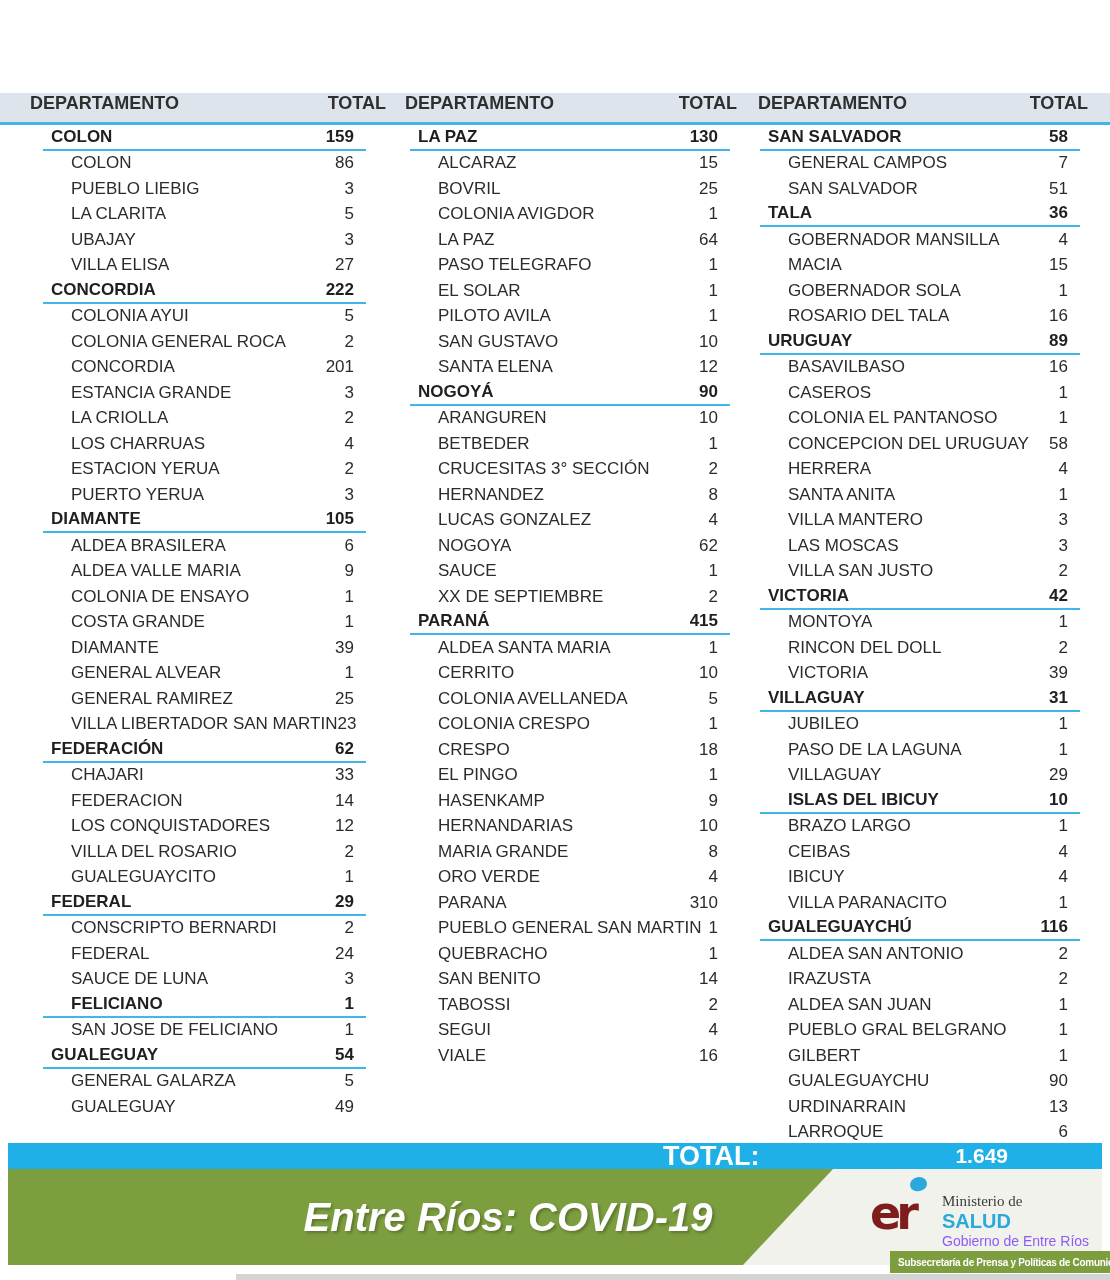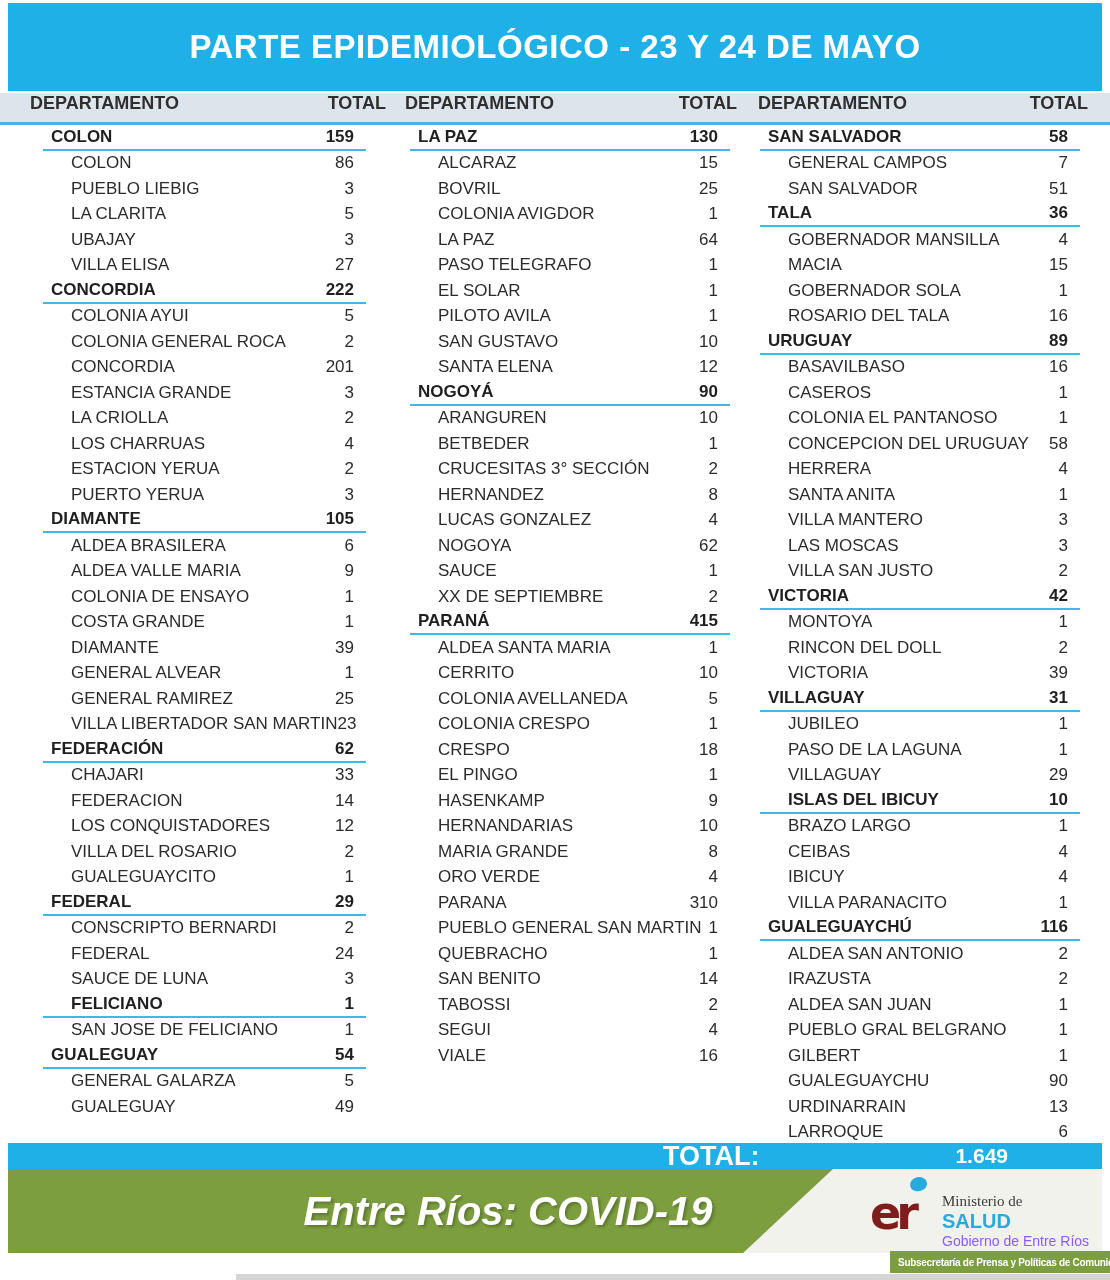--- a/index.html
+++ b/index.html
@@ -34,21 +34,21 @@
   .row.dept.indent .nm{padding-left:28px;}
 
   
   .totalbar{position:absolute;left:8px;right:8px;top:1143px;height:26px;background:#1fb0e8;}
   .totalbar .lbl{position:absolute;left:655px;top:0;line-height:26px;color:#fff;
                  font-weight:bold;font-size:27px;}
   .totalbar .num{position:absolute;right:94px;top:0;line-height:26px;color:#fff;
                  font-weight:bold;font-size:21px;}
 
   
-  .footer{position:absolute;left:8px;right:8px;top:1169px;height:84px;background:#f1f2eb;}
+  .footer{position:absolute;left:8px;right:8px;top:1169px;height:96px;background:#f1f2eb;}
   .greenband{position:absolute;inset:0;background:#7c9e3f;
              clip-path:polygon(0 0,825px 0,735px 100%,0 100%);}
   .bandtext{position:absolute;left:120px;top:0;width:760px;height:100%;
             display:flex;align-items:center;justify-content:center;
             color:#ffffff;font-size:40px;font-weight:bold;font-style:italic;
             text-shadow:2px 2px 3px rgba(0,0,0,.25);}
   .erlogo{position:absolute;left:838px;top:2px;width:90px;height:84px;}
   .erlogo .glyph{font-family:"DejaVu Sans",sans-serif;font-weight:bold;font-size:46px;
                  color:#7f1d1d;letter-spacing:-5px;line-height:84px;margin-left:24px;}
   .erlogo .dot{position:absolute;left:64px;top:6px;width:17px;height:14px;background:#2aa9dc;
@@ -60,23 +60,20 @@
   .fbadge{position:absolute;left:836px;top:82px;width:256px;height:22px;background:#7c9e3f;
           color:#ffffff;font-size:10px;font-weight:bold;letter-spacing:-0.3px;
           display:flex;align-items:center;justify-content:center;white-space:nowrap;margin-left:46px;}
   .bottomstrip{position:absolute;left:236px;right:0;top:1274px;height:6px;background:#d4d4d4;}
 </style>
 </head>
 <body>
 
 <div class="page">
 
-  <header class="banner">
-    <h1>PARTE EPIDEMIOLÓGICO - 23 Y 24 DE MAYO</h1>
-  </header>
 
   <div class="colheads">
     <div class="colhead c0">
       <span>DEPARTAMENTO</span>
       <span>TOTAL</span>
     </div>
     <div class="colhead c1">
       <span>DEPARTAMENTO</span>
       <span>TOTAL</span>
     </div>

